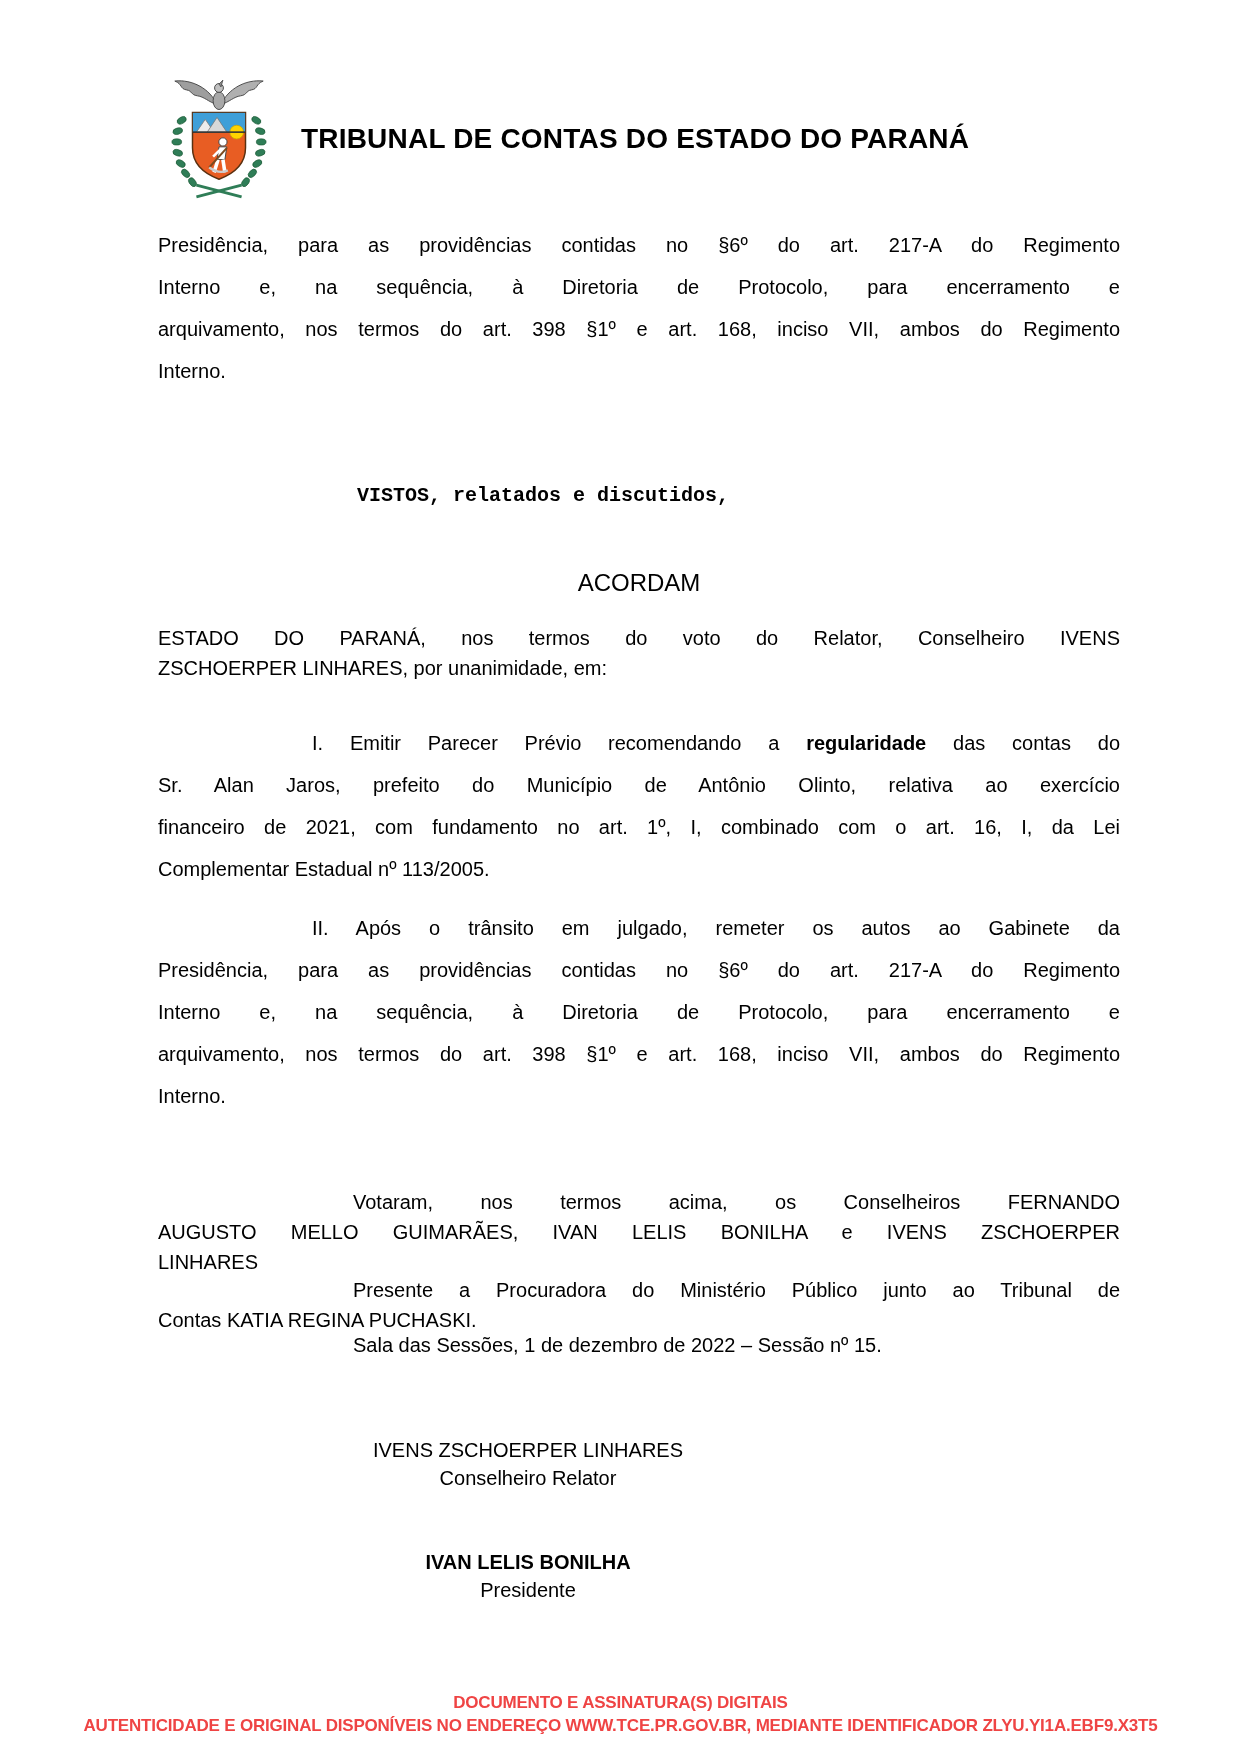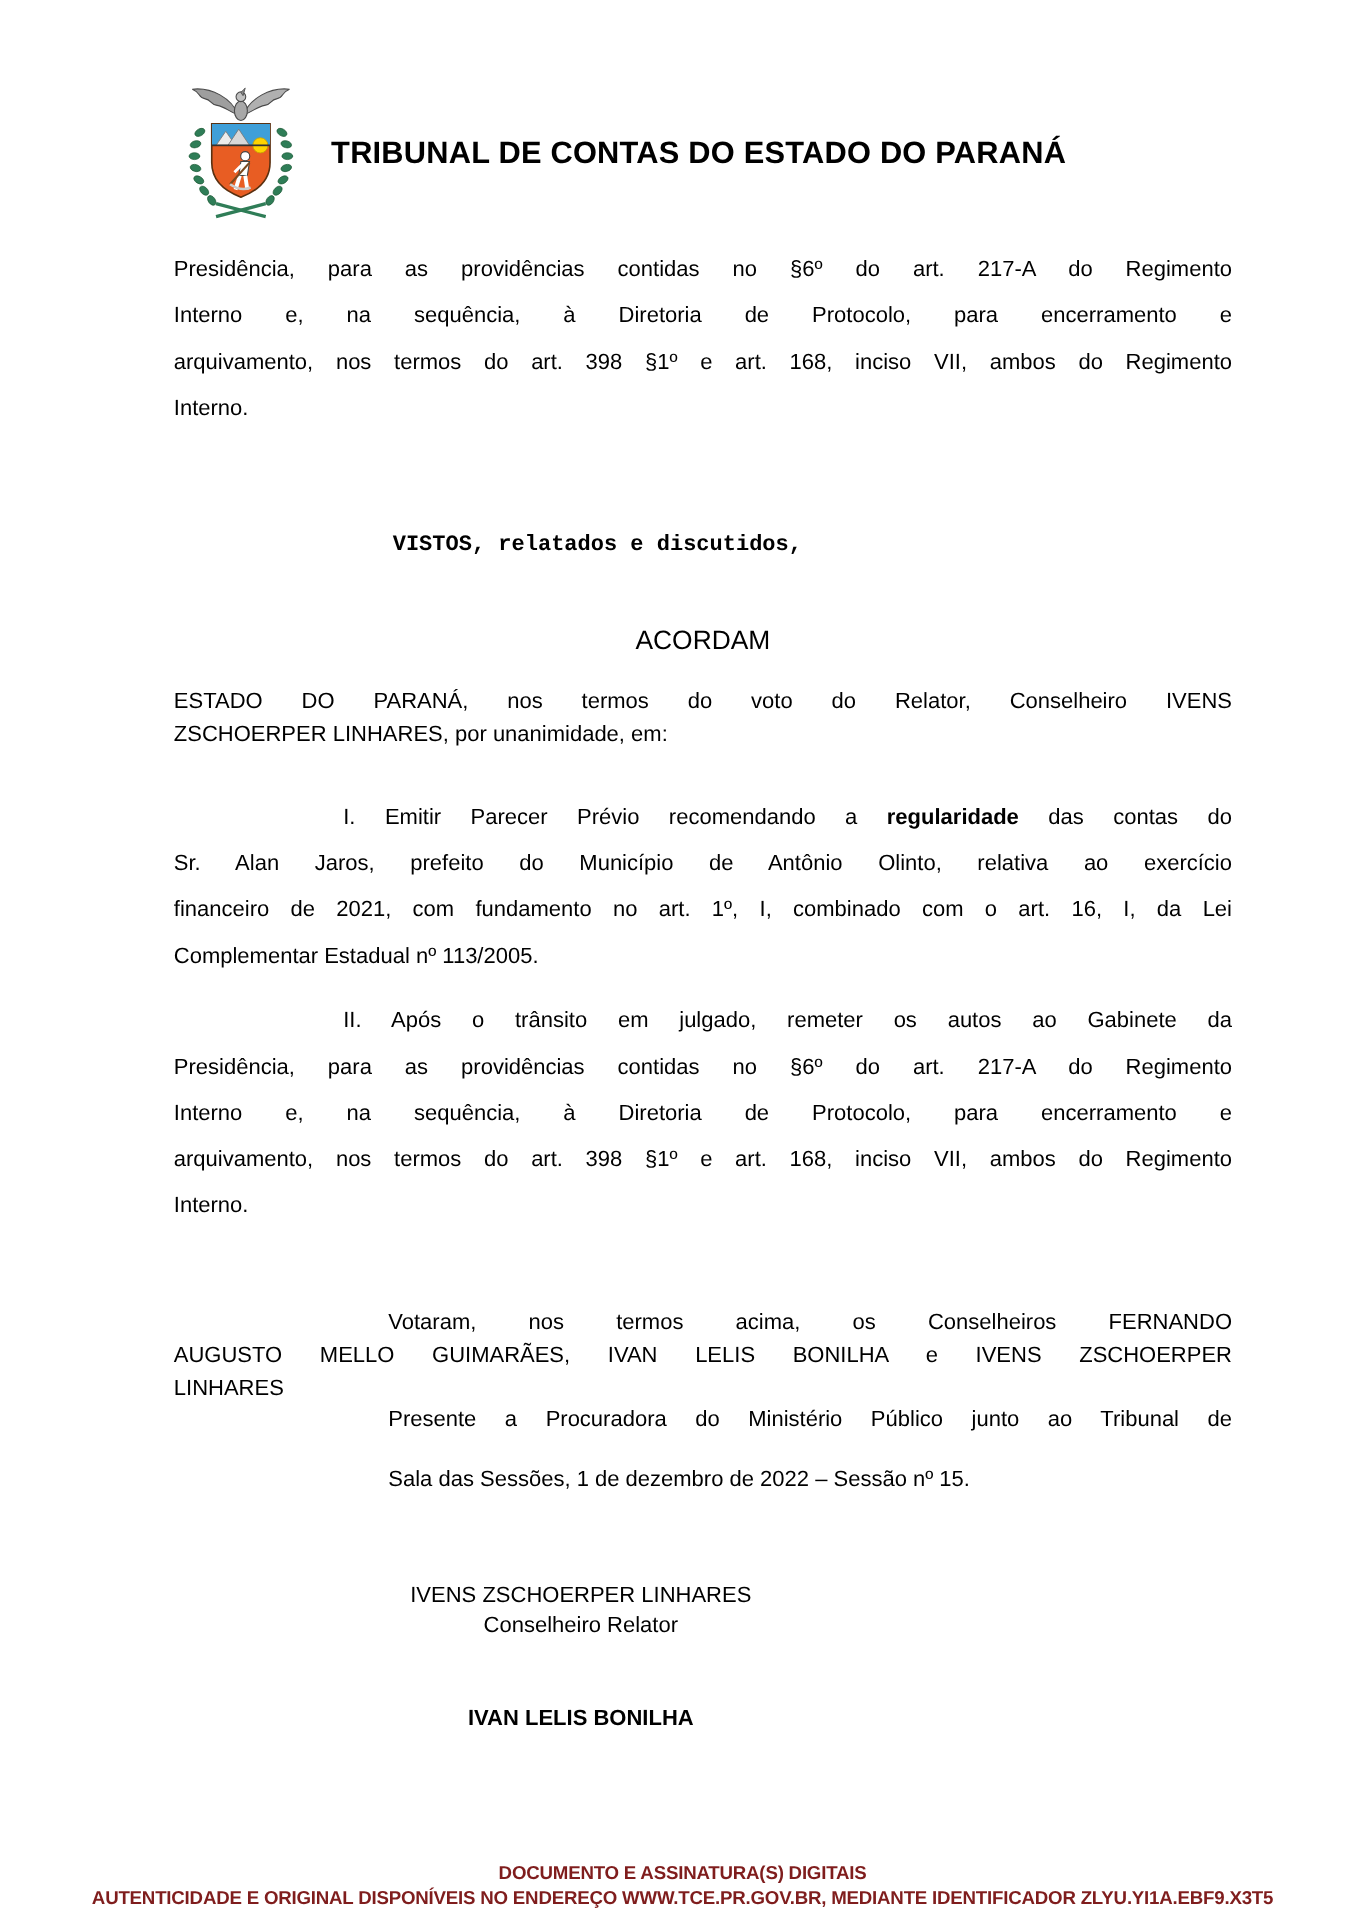--- a/index.html
+++ b/index.html
@@ -24,21 +24,21 @@
   .header{top:75px;left:165px;display:flex;align-items:center;}
   .title{
     margin-left:28px;font-size:28px;font-weight:bold;letter-spacing:0.2px;
     white-space:nowrap;
   }
   .vistos{top:481px;left:357px;font-size:20px;font-weight:bold;line-height:30px;font-family:Liberation Mono, monospace;}
   .acordam{top:568px;text-align:center;font-size:24px;font-weight:normal;line-height:30px;}
   .sigblock{left:158px;width:740px;text-align:center;font-size:20px;line-height:28px;}
   .footer{
     top:1691px;left:0;width:1241px;text-align:center;
-    font-size:17px;font-weight:bold;line-height:23px;color:#7f1d1d;
+    font-size:17px;font-weight:bold;line-height:23px;color:#ef4444;
     letter-spacing:-0.2px;
   }
   .logo-svg{display:block;}
 </style>
 </head>
 <body>
 
 <div class="page">
 
   <div class="abs header">
@@ -129,33 +129,35 @@
   </div>
 
   <div class="abs textblock body-txt lh-s" style="top:1187px;">
     <div class="line ind-s">Votaram, nos termos acima, os Conselheiros FERNANDO</div>
     <div class="line">AUGUSTO MELLO GUIMARÃES, IVAN LELIS BONILHA e IVENS ZSCHOERPER</div>
     <div class="line last">LINHARES</div>
   </div>
 
   <div class="abs textblock body-txt lh-s" style="top:1275px;">
     <div class="line ind-s">Presente a Procuradora do Ministério Público junto ao Tribunal de</div>
+    <div class="line last">Contas KATIA REGINA PUCHASKI.</div>
   </div>
 
   <div class="abs textblock body-txt lh-s" style="top:1330px;">
     <div class="line last ind-s">Sala das Sessões, 1 de dezembro de 2022 – Sessão nº 15.</div>
   </div>
 
   <div class="abs sigblock" style="top:1436px;">
     <div>IVENS ZSCHOERPER LINHARES</div>
     <div>Conselheiro Relator</div>
   </div>
 
   <div class="abs sigblock" style="top:1548px;">
     <div class="b">IVAN LELIS BONILHA</div>
+    <div>Presidente</div>
   </div>
 
   <div class="abs footer">
     <div>DOCUMENTO E ASSINATURA(S) DIGITAIS</div>
     <div>AUTENTICIDADE E ORIGINAL DISPONÍVEIS NO ENDEREÇO WWW.TCE.PR.GOV.BR, MEDIANTE IDENTIFICADOR ZLYU.YI1A.EBF9.X3T5</div>
   </div>
 
 </div>
 
 </body></html>

